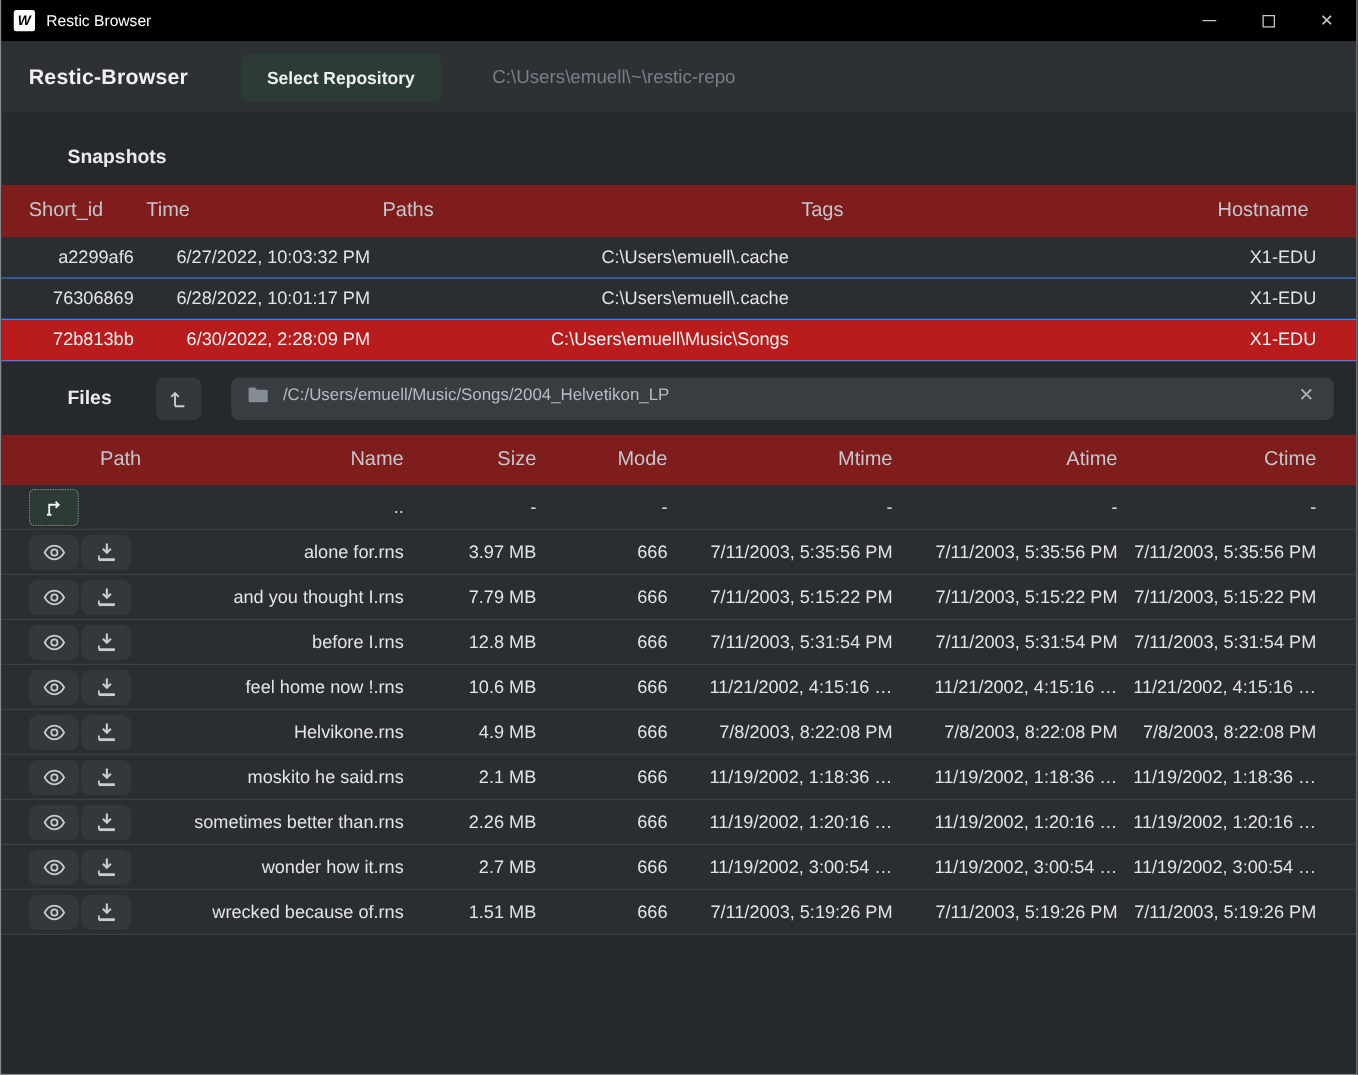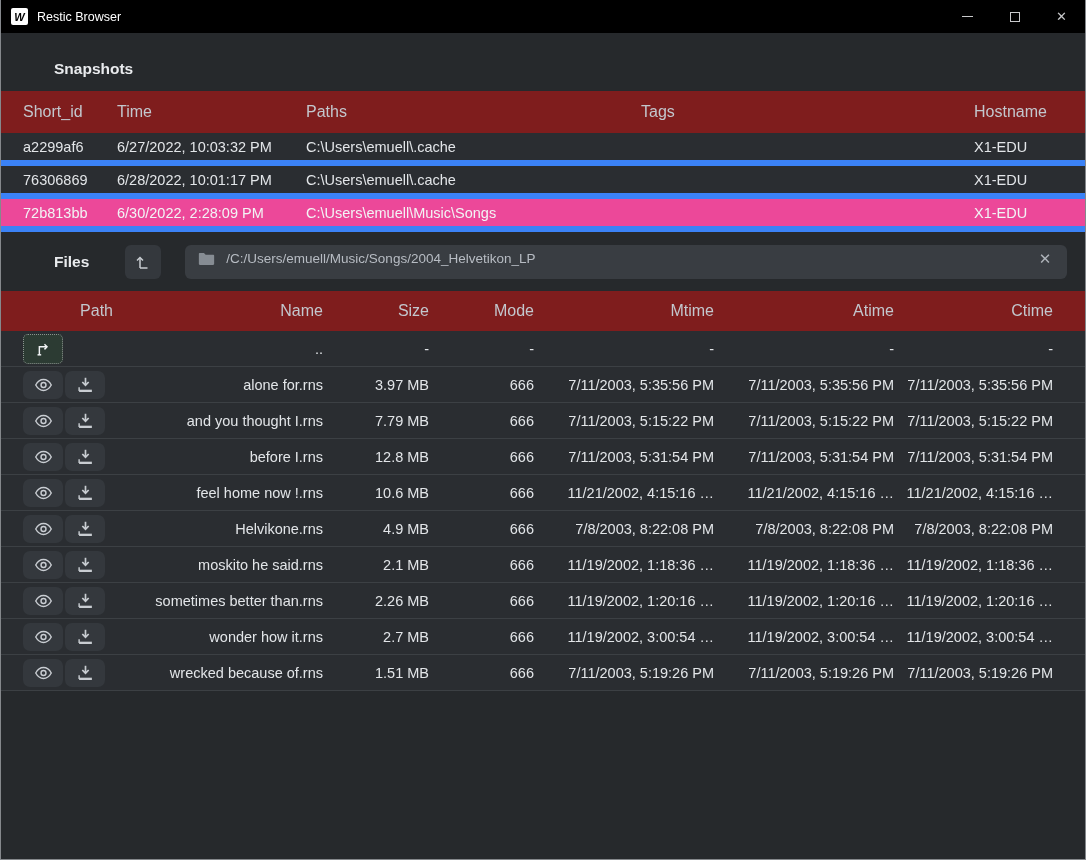--- a/index.html
+++ b/index.html
@@ -27,22 +27,22 @@
   .select-repo{ margin-left:42px; background:#2c3b33; color:#eef0f2; border:none; border-radius:6px;
     font-family:inherit; font-weight:bold; font-size:14px; padding:11px 21px; cursor:pointer; }
   .repo-path{ margin-left:41px; color:#787f89; font-size:15px; }
   
   .section-snapshots{ height:58px; display:flex; align-items:flex-end; padding:0 22px 13px; }
   .section-title{ color:#e9ebee; font-size:15.5px; font-weight:bold;margin-left:31px; }
   
   .thead{ background:#7f1d1d; color:#c3c7cd; font-size:16px; }
   .snap-grid{ display:grid; grid-template-columns:94px 189px 335px 333px 1fr; align-items:center; padding:0 22px; }
   .snap-head{ height:42px; }
-  .snap-row{ height:33px; background:#2a2d31; color:#e2e5e8; font-size:14.5px; border-bottom:6px solid #3b82f6; cursor:pointer; }
-  .snap-row.selected{ background:#ec4899; color:#f2f4f5; }
+  .snap-row{ height:33px; background:#2a2d31; color:#e2e5e8; font-size:14.5px; border-bottom:1px solid #3b82f6; cursor:pointer;text-align:right; }
+  .snap-row.selected{ background:#b91c1c; color:#f2f4f5; }
   .files-grid{ display:grid; grid-template-columns:100px 210px 106px 105px 180px 180px 1fr; align-items:center; padding:0 22px;text-align:right; }
   .files-head{ height:40px; }
   .frow{ height:36px; background:#2a2d31; color:#e2e5e8; font-size:14.5px; border-bottom:1px solid #3c4044; }
   .cell{ white-space:nowrap; overflow:hidden; text-overflow:clip; padding-right:10px; }
   
   .files-bar{ height:59px; display:flex; align-items:center; padding:0 18px 0 22px; gap:24px; }
   .lvl-btn{ width:36px; height:34px; background:#34383d; border:none; border-radius:6px;
     display:flex; align-items:center; justify-content:center; cursor:pointer; flex:0 0 auto; }
   .path-bar{ flex:1; height:34px; background:#393d42; border-radius:6px; display:flex; align-items:center;
     padding:0 10px 6px 13px; gap:11px; }
@@ -74,20 +74,25 @@
         </button>
       <button class="win-btn">
           <span class="glyph-max"></span>
         </button>
       <button class="win-btn">
           <span>✕</span>
         </button>
     </div>
   </div>
 
+  <div class="header">
+    <span class="app-name">Restic-Browser</span>
+    <button class="select-repo">Select Repository</button>
+    <span class="repo-path">C:\Users\emuell\~\restic-repo</span>
+  </div>
 
   <div class="section-snapshots">
     <span class="section-title">Snapshots</span>
   </div>
 
   <div class="snap-grid snap-head thead">
     <div class="cell">Short_id</div>
     <div class="cell">Time</div>
     <div class="cell">Paths</div>
     <div class="cell">Tags</div>

